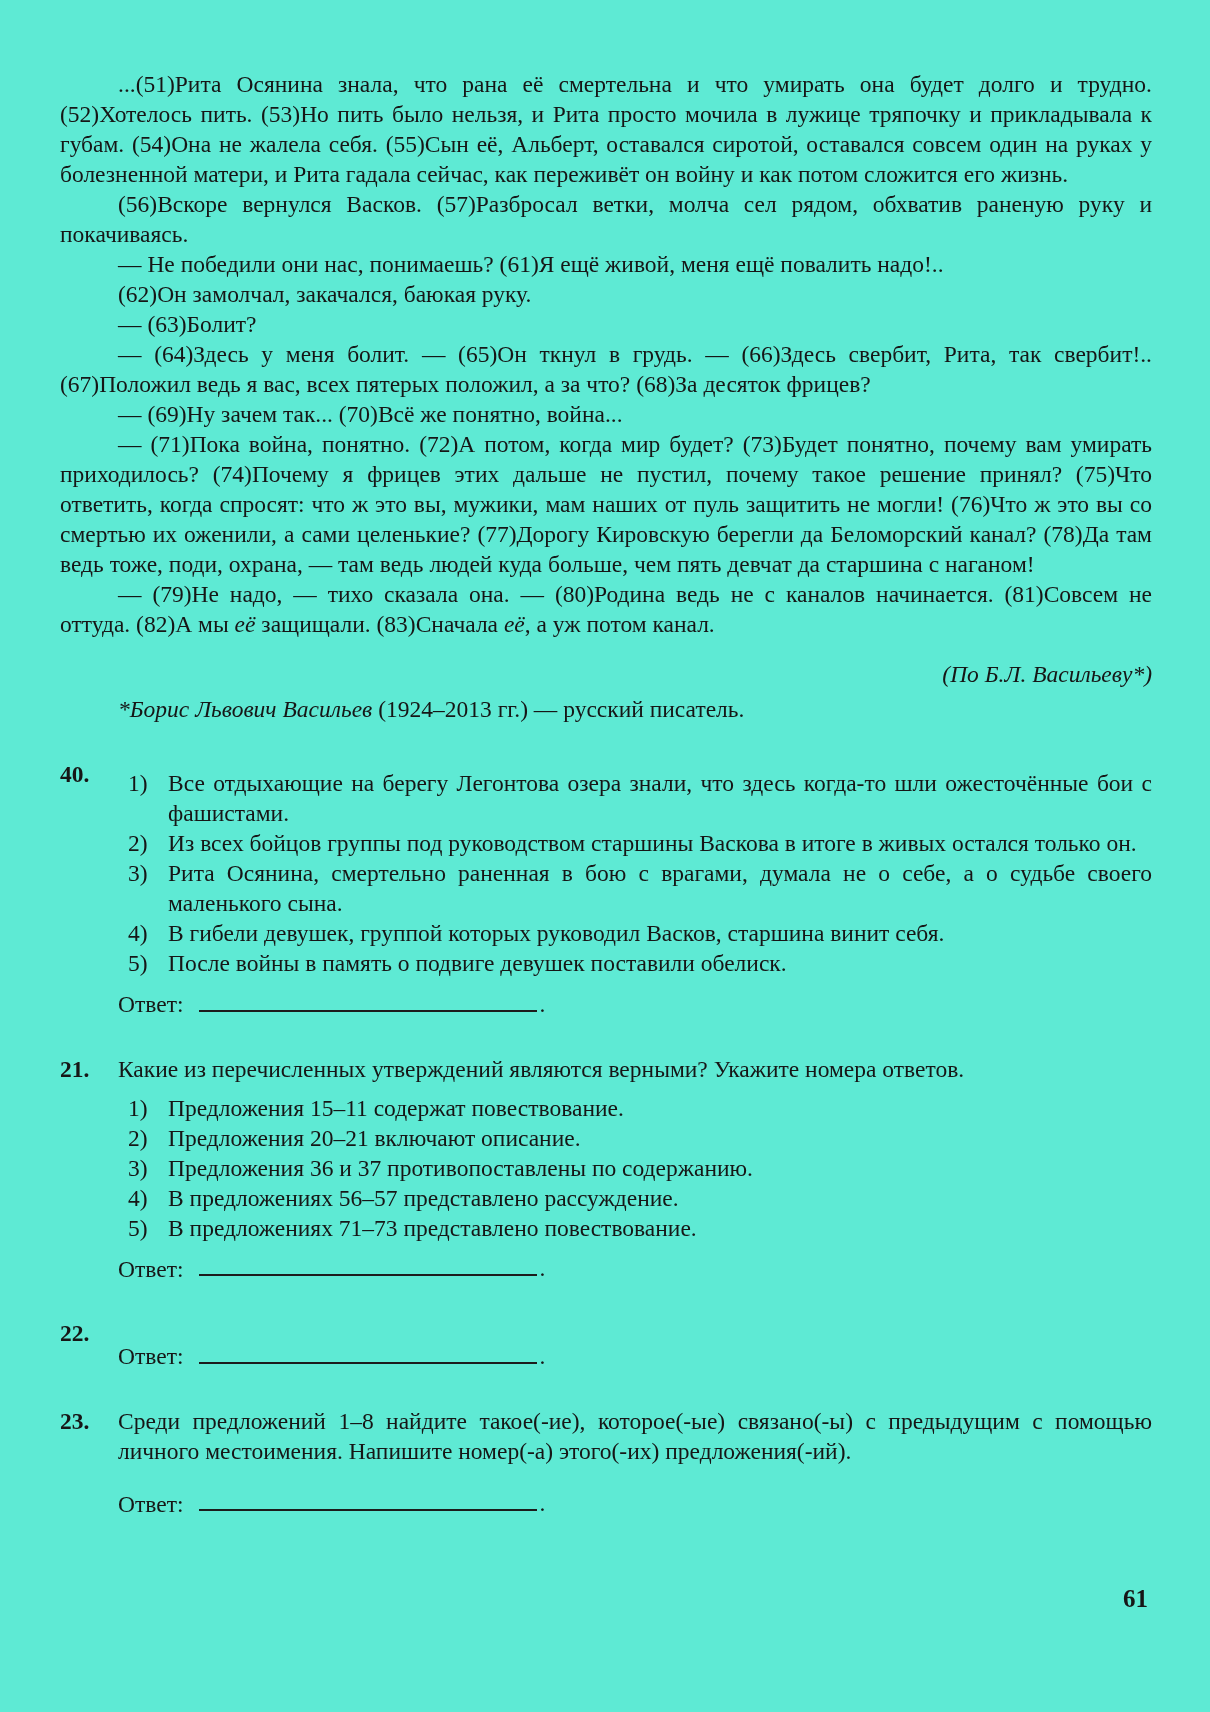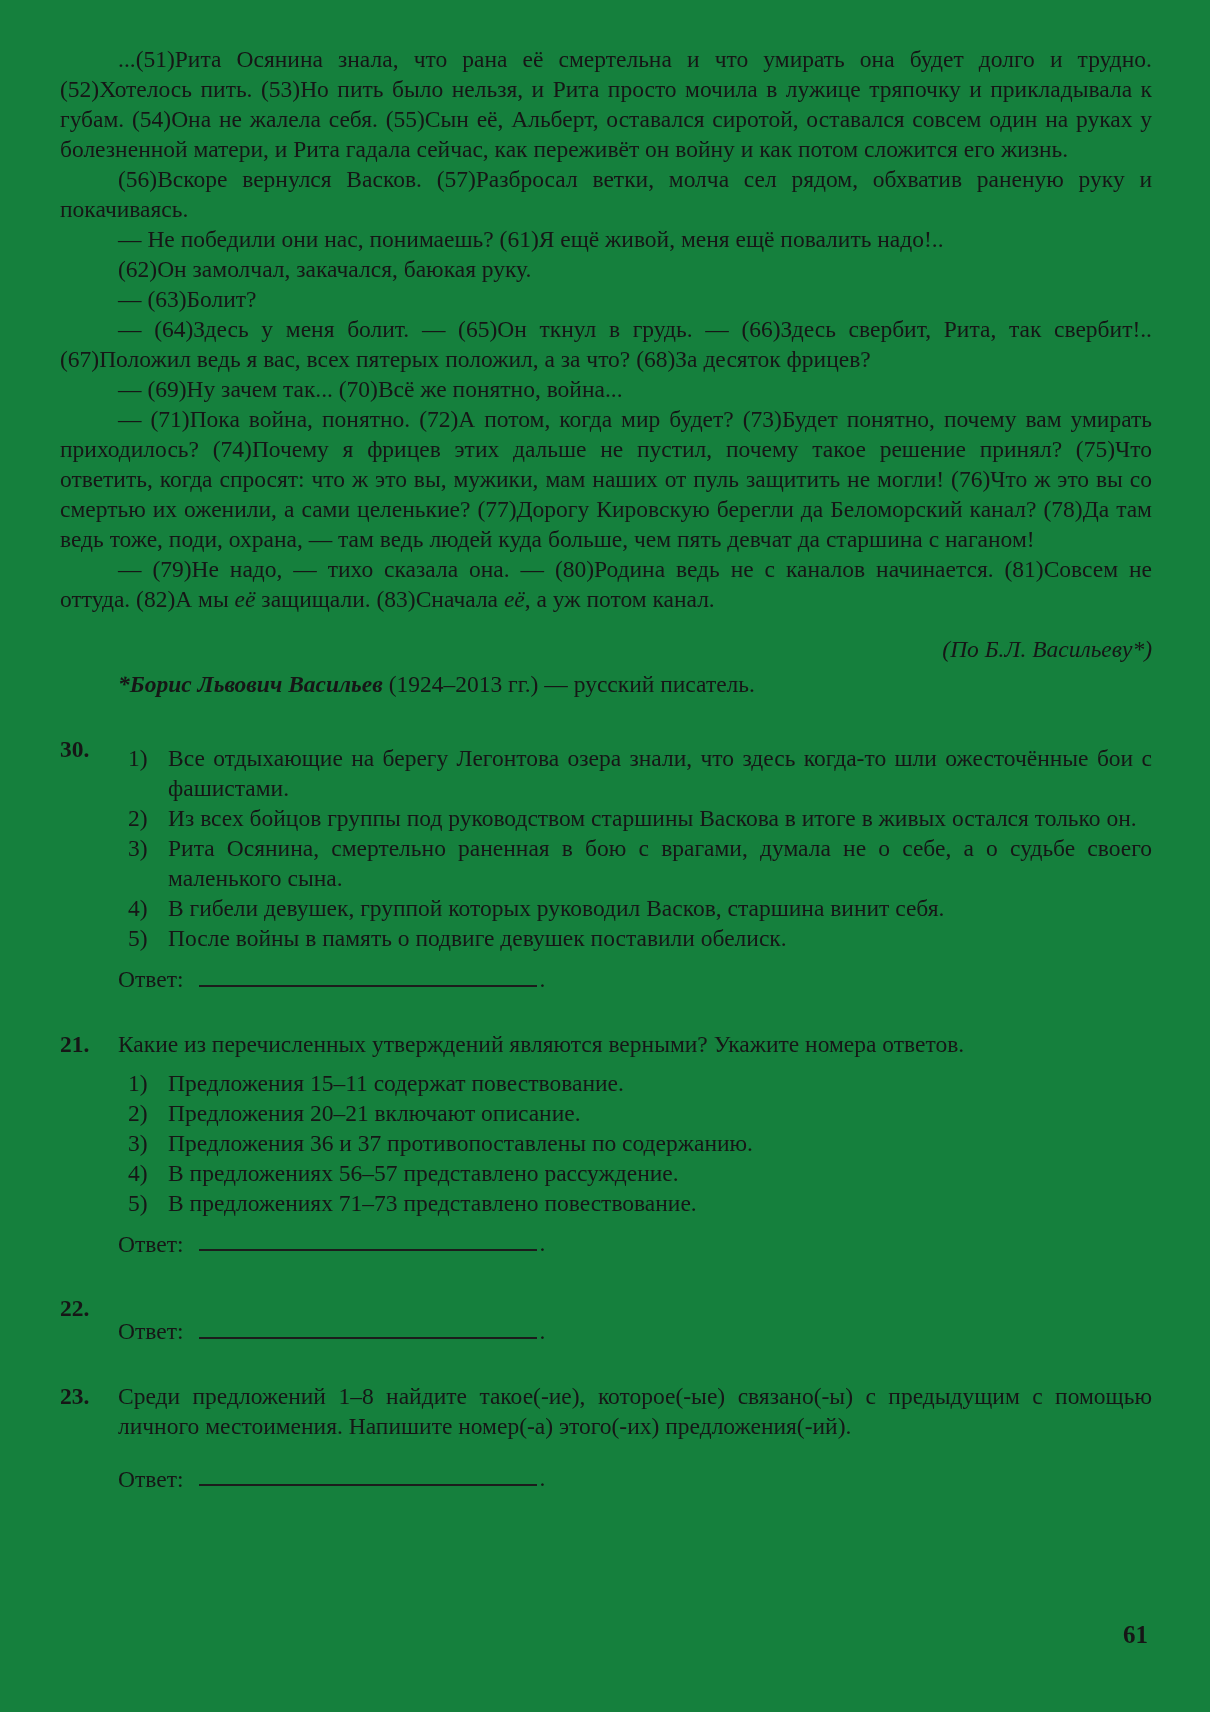--- a/index.html
+++ b/index.html
@@ -5,46 +5,46 @@
   html, body {
     margin: 0;
     padding: 0;
     background: #e9e9e7;
   }
   .page {
     position: relative;
     width: 1210px;
     height: 1712px;
     margin: 0 auto;
-    background: #15803d;
+    background: #5eead4;
     color: #161616;
     font-family: "Liberation Serif", "DejaVu Serif", serif;
     font-size: 23.5px;
     line-height: 30px;
     overflow: hidden;
     box-sizing: border-box;
-    padding: 44px 58px 0 60px;
+    padding: 69px 58px 0 60px;
   }
   .text-block { text-align: justify; }
   .para {
     margin: 0;
     text-indent: 58px;
   }
   .italic { font-style: italic; }
   .attribution {
     margin: 20px 0 0 0;
     text-align: right;
     font-style: italic;
     text-indent: 0;
   }
   .footnote {
     margin: 5px 0 0 0;
     text-indent: 58px;
   }
-  .footnote .author-name { font-weight: bold; font-style: italic; }
+  .footnote .author-name { font-weight: normal; font-style: italic; }
 
   .question {
     display: grid;
     grid-template-columns: 58px 1fr;
     margin-top: 35px;
     text-align: justify;
   }
   .q-number { font-weight: bold; }
   .q-prompt { margin: 0; }
   .options { margin-top: 9px; padding-left: 10px; }
@@ -61,21 +61,21 @@
     border-bottom: 2.5px solid #1c1c1c;
     vertical-align: baseline;
   }
   .answer-period { margin-left: 2px; }
 
   .q22-23 .answer-row { margin-top: 20px; }
 
   .page-number {
     position: absolute;
     right: 62px;
-    top: 1620px;
+    top: 1584px;
     font-size: 25px;
     font-weight: bold;
   }
 </style>
 </head>
 <body>
 
 <div class="page">
 
   <div class="text-block">
@@ -88,21 +88,21 @@
     <p class="para"><span>— (69)Ну зачем так... (70)Всё же понятно, война...</span></p>
     <p class="para"><span>— (71)Пока война, понятно. (72)А потом, когда мир будет? (73)Будет понятно, почему вам умирать приходилось? (74)Почему я фрицев этих дальше не пустил, почему такое решение принял? (75)Что ответить, когда спросят: что ж это вы, мужики, мам наших от пуль защитить не могли! (76)Что ж это вы со смертью их оженили, а сами целенькие? (77)Дорогу Кировскую берегли да Беломорский канал? (78)Да там ведь тоже, поди, охрана, — там ведь людей куда больше, чем пять девчат да старшина с наганом!</span></p>
     <p class="para"><span>— (79)Не надо, — тихо сказала она. — (80)Родина ведь не с каналов начинается. (81)Совсем не оттуда. (82)А мы </span><span class="italic">её</span><span> защищали. (83)Сначала </span><span class="italic">её</span><span>, а уж потом канал.</span></p>
 
     <p class="attribution">(По Б.Л. Васильеву*)</p>
 
     <p class="footnote"><span class="author-name">*Борис Львович Васильев</span><span> (1924–2013 гг.) — русский писатель.</span></p>
   </div>
 
   <section class="question">
-    <span class="q-number">30.</span>
+    <span class="q-number">40.</span>
     <div class="q-content">
       <div class="options">
         <div class="option-row">
             <span>1)</span>
             <span>Все отдыхающие на берегу Легонтова озера знали, что здесь когда-то шли ожесточённые бои с фашистами.</span>
           </div>
         <div class="option-row">
             <span>2)</span>
             <span>Из всех бойцов группы под руководством старшины Васкова в итоге в живых остался только он.</span>
           </div>

